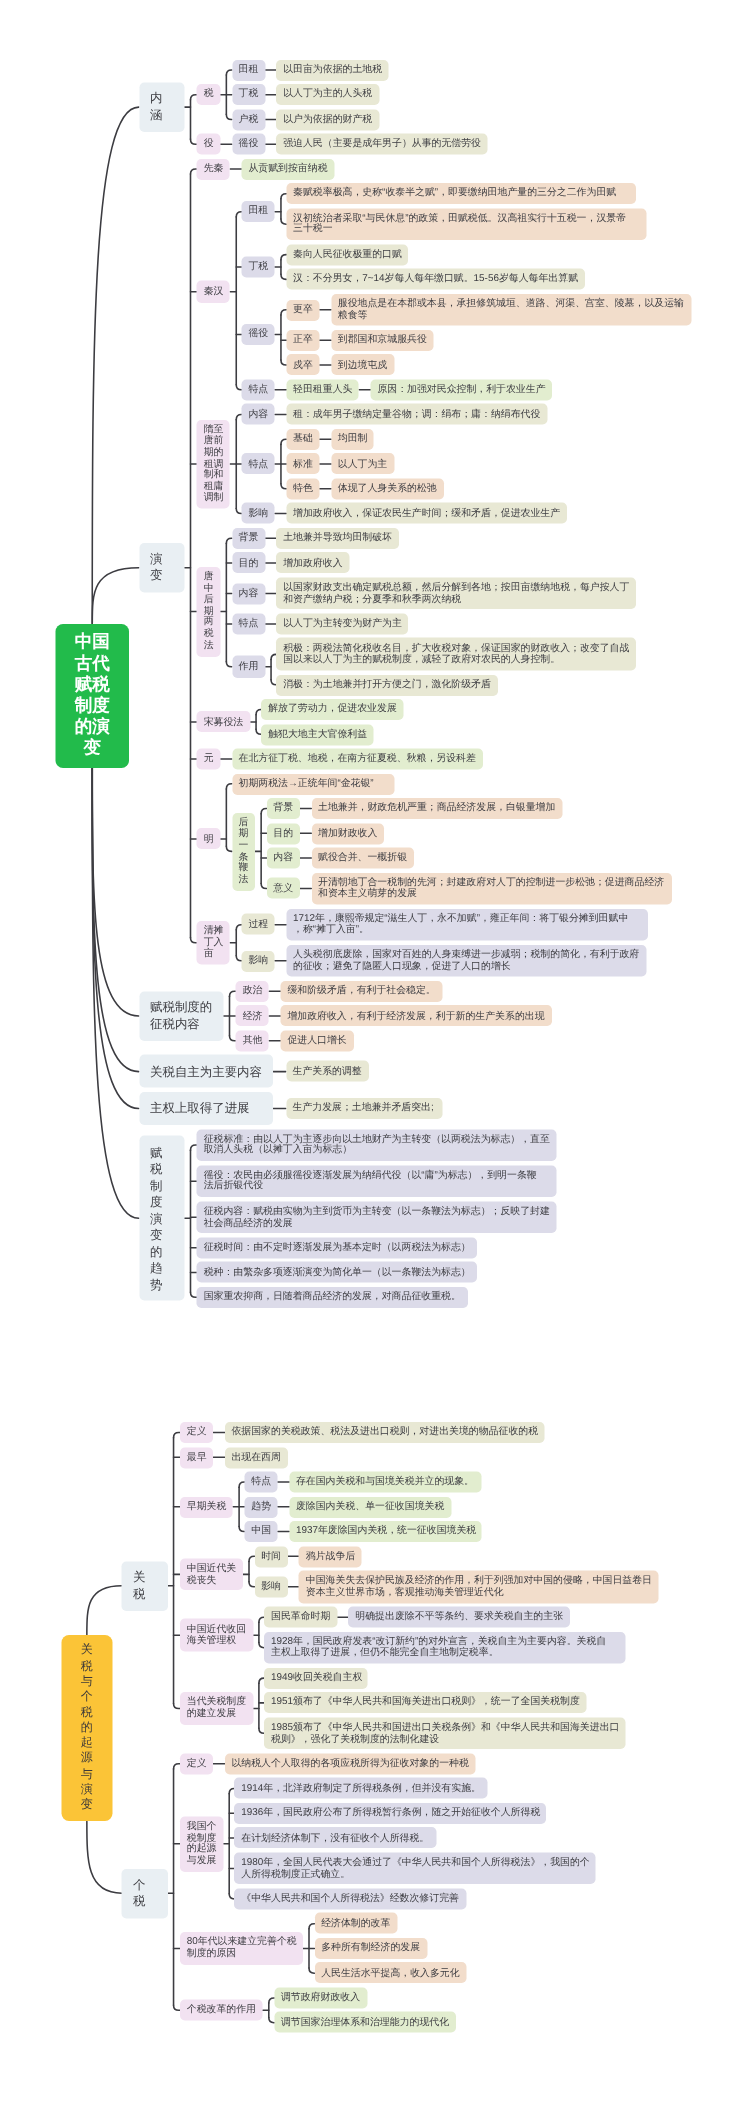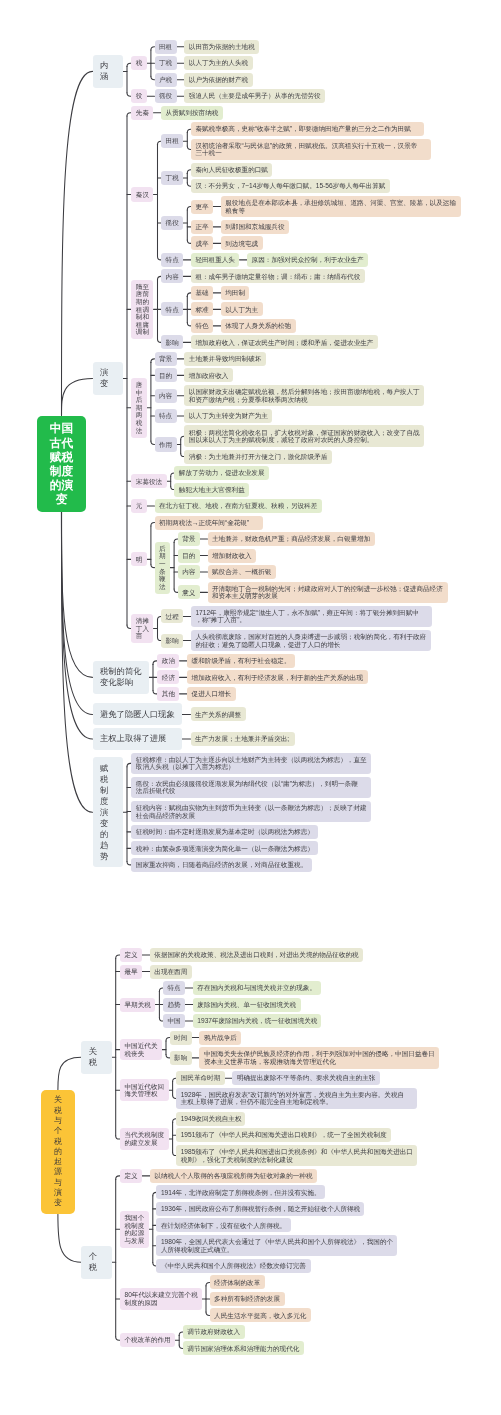--- a/index.html
+++ b/index.html
@@ -465,43 +465,43 @@
       <span class="ln">，称“摊丁入亩”。</span>
     </div>
 <div class="node" style="left:161.10px;top:633.50px;width:22.20px;height:14.10px;background:#e8e8d4;color:#3c3c41;font-size:6.60px;line-height:7.60px;padding:3.25px 4.50px;">
       <span class="ln">影响</span>
     </div>
 <div class="node" style="left:190.90px;top:629.70px;width:240.00px;height:21.70px;background:#dcdbe9;color:#3c3c41;font-size:6.60px;line-height:7.60px;padding:3.25px 4.50px;">
       <span class="ln">人头税彻底废除，国家对百姓的人身束缚进一步减弱；税制的简化，有利于政府</span>
       <span class="ln">的征收；避免了隐匿人口现象，促进了人口的增长</span>
     </div>
 <div class="node" style="left:92.50px;top:660.75px;width:56.50px;height:33.20px;background:#e9eff3;color:#3c3c41;font-size:8.30px;line-height:11.00px;padding:5.60px 7.50px;">
-      <span class="ln">税制的简化</span>
-      <span class="ln">变化影响</span>
+      <span class="ln">赋税制度的</span>
+      <span class="ln">征税内容</span>
     </div>
 <div class="node" style="left:157.30px;top:653.80px;width:22.20px;height:14.10px;background:#f2e2f1;color:#3c3c41;font-size:6.60px;line-height:7.60px;padding:3.25px 4.50px;">
       <span class="ln">政治</span>
     </div>
 <div class="node" style="left:187.10px;top:653.80px;width:108.00px;height:14.10px;background:#f2ddcb;color:#3c3c41;font-size:6.60px;line-height:7.60px;padding:3.25px 4.50px;">
       <span class="ln">缓和阶级矛盾，有利于社会稳定。</span>
     </div>
 <div class="node" style="left:157.30px;top:670.30px;width:22.20px;height:14.10px;background:#f2e2f1;color:#3c3c41;font-size:6.60px;line-height:7.60px;padding:3.25px 4.50px;">
       <span class="ln">经济</span>
     </div>
 <div class="node" style="left:187.10px;top:670.30px;width:180.60px;height:14.10px;background:#f2ddcb;color:#3c3c41;font-size:6.60px;line-height:7.60px;padding:3.25px 4.50px;">
       <span class="ln">增加政府收入，有利于经济发展，利于新的生产关系的出现</span>
     </div>
 <div class="node" style="left:157.30px;top:686.80px;width:22.20px;height:14.10px;background:#f2e2f1;color:#3c3c41;font-size:6.60px;line-height:7.60px;padding:3.25px 4.50px;">
       <span class="ln">其他</span>
     </div>
 <div class="node" style="left:187.10px;top:686.80px;width:48.60px;height:14.10px;background:#f2ddcb;color:#3c3c41;font-size:6.60px;line-height:7.60px;padding:3.25px 4.50px;">
       <span class="ln">促进人口增长</span>
     </div>
 <div class="node" style="left:92.50px;top:703.30px;width:89.70px;height:22.20px;background:#e9eff3;color:#3c3c41;font-size:8.30px;line-height:11.00px;padding:5.60px 7.50px;">
-      <span class="ln">避免了隐匿人口现象</span>
+      <span class="ln">关税自主为主要内容</span>
     </div>
 <div class="node" style="left:190.50px;top:707.35px;width:55.20px;height:14.10px;background:#e8e8d4;color:#3c3c41;font-size:6.60px;line-height:7.60px;padding:3.25px 4.50px;">
       <span class="ln">生产关系的调整</span>
     </div>
 <div class="node" style="left:92.50px;top:727.90px;width:89.70px;height:22.20px;background:#e9eff3;color:#3c3c41;font-size:8.30px;line-height:11.00px;padding:5.60px 7.50px;">
       <span class="ln">主权上取得了进展</span>
     </div>
 <div class="node" style="left:190.50px;top:731.95px;width:104.90px;height:14.10px;background:#e8e8d4;color:#3c3c41;font-size:6.60px;line-height:7.60px;padding:3.25px 4.50px;">
       <span class="ln">生产力发展；土地兼并矛盾突出;</span>
     </div>

